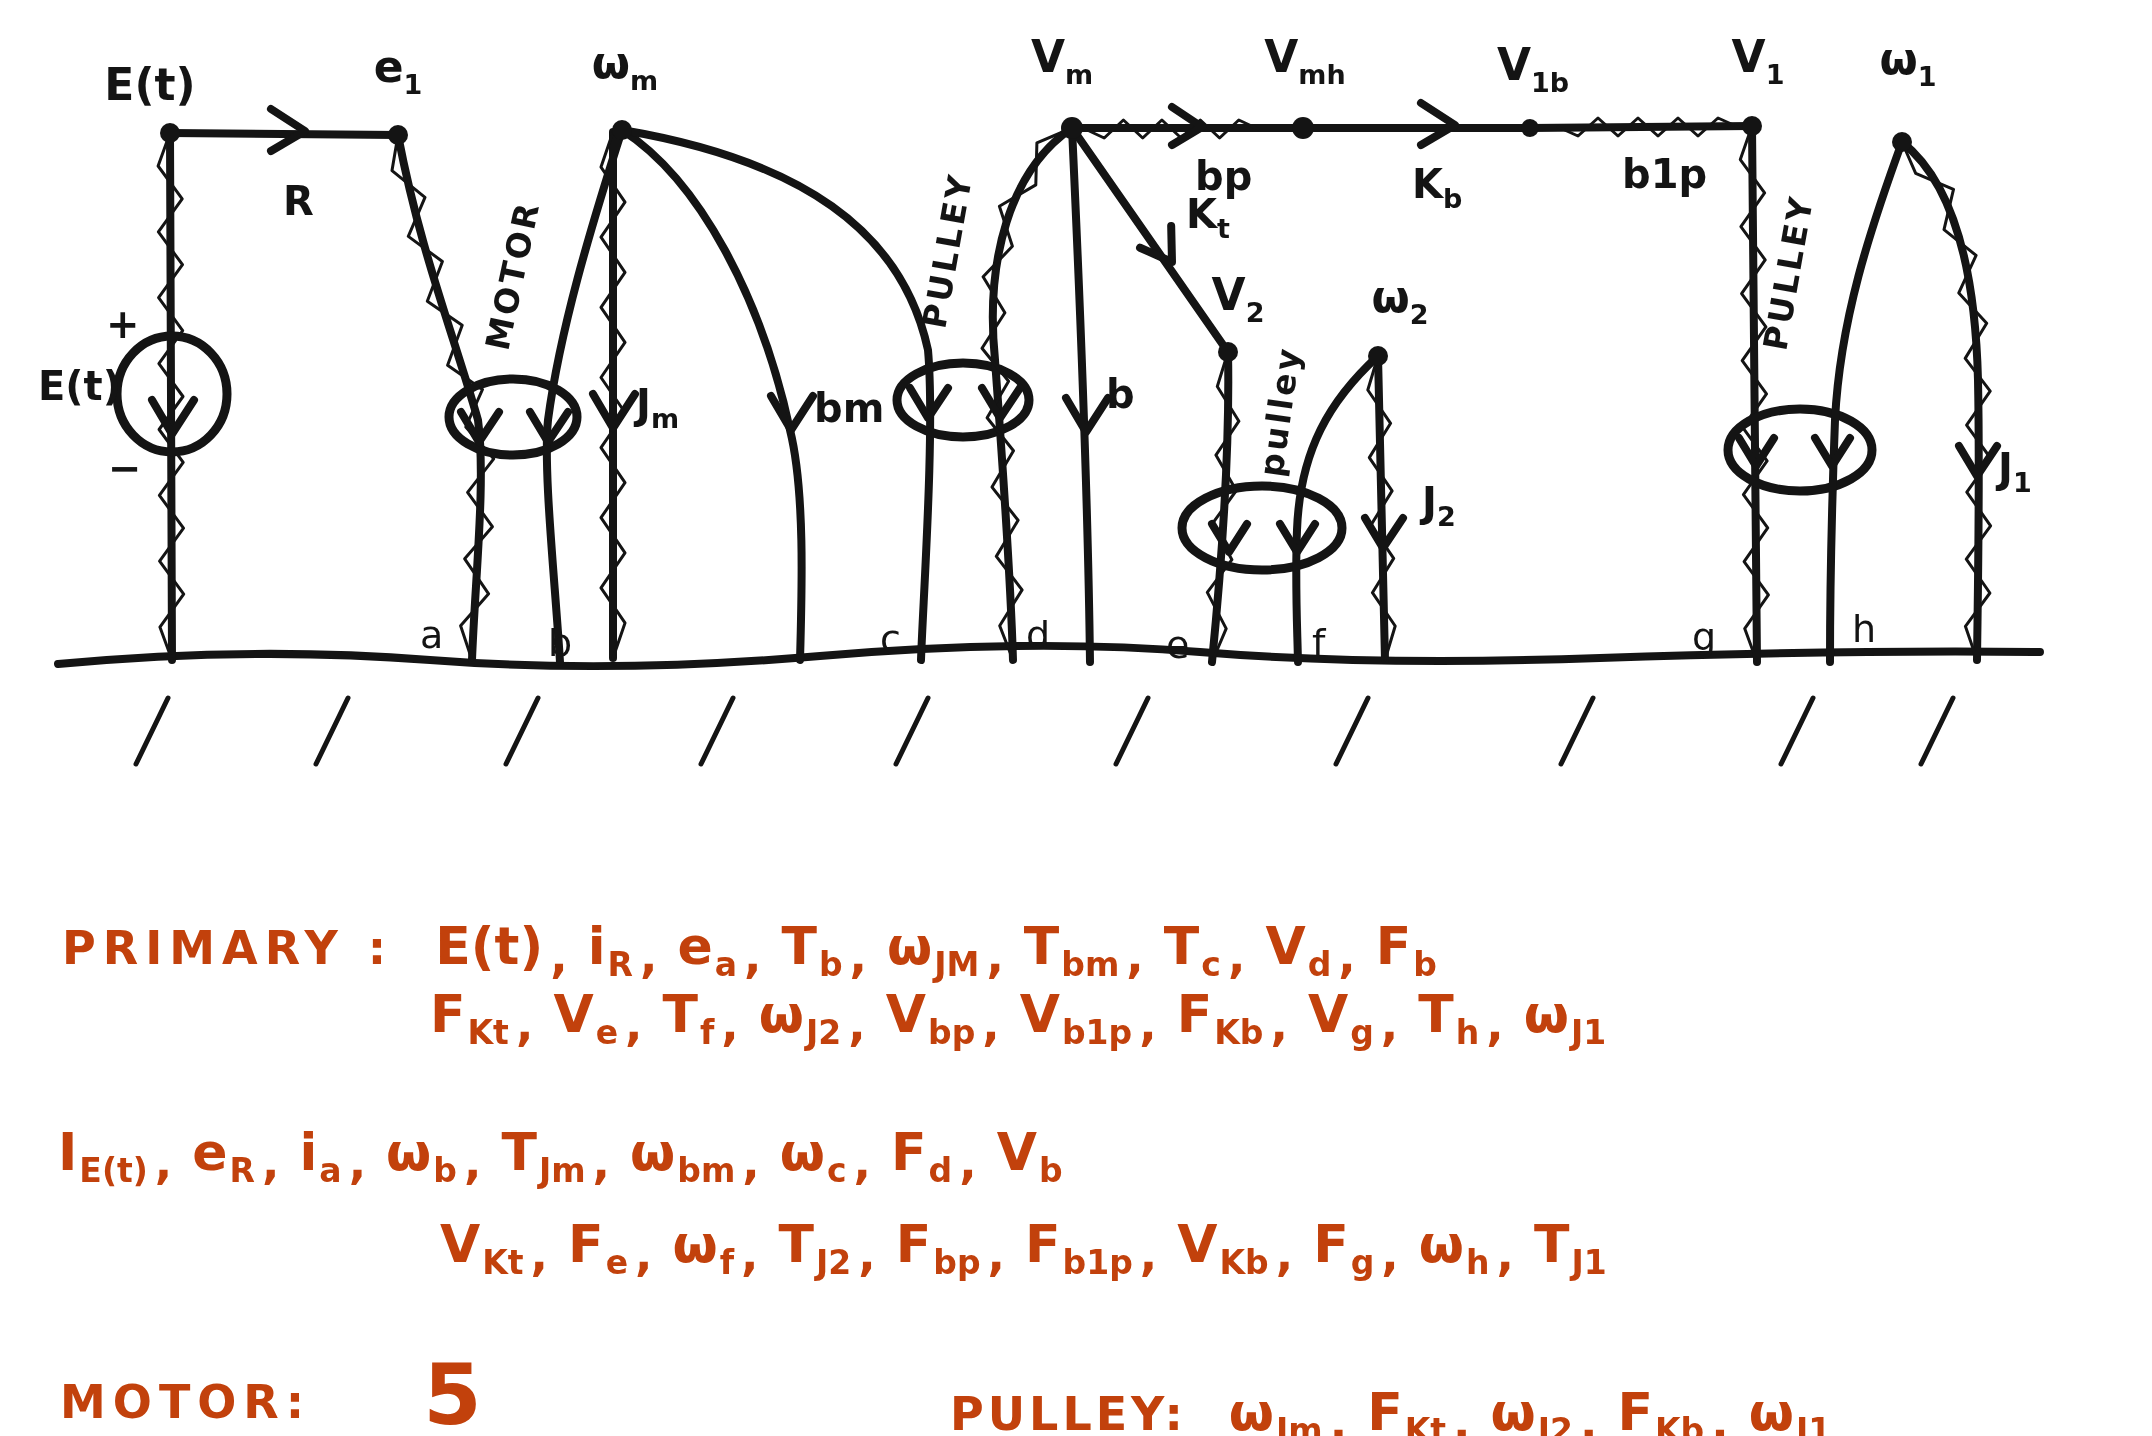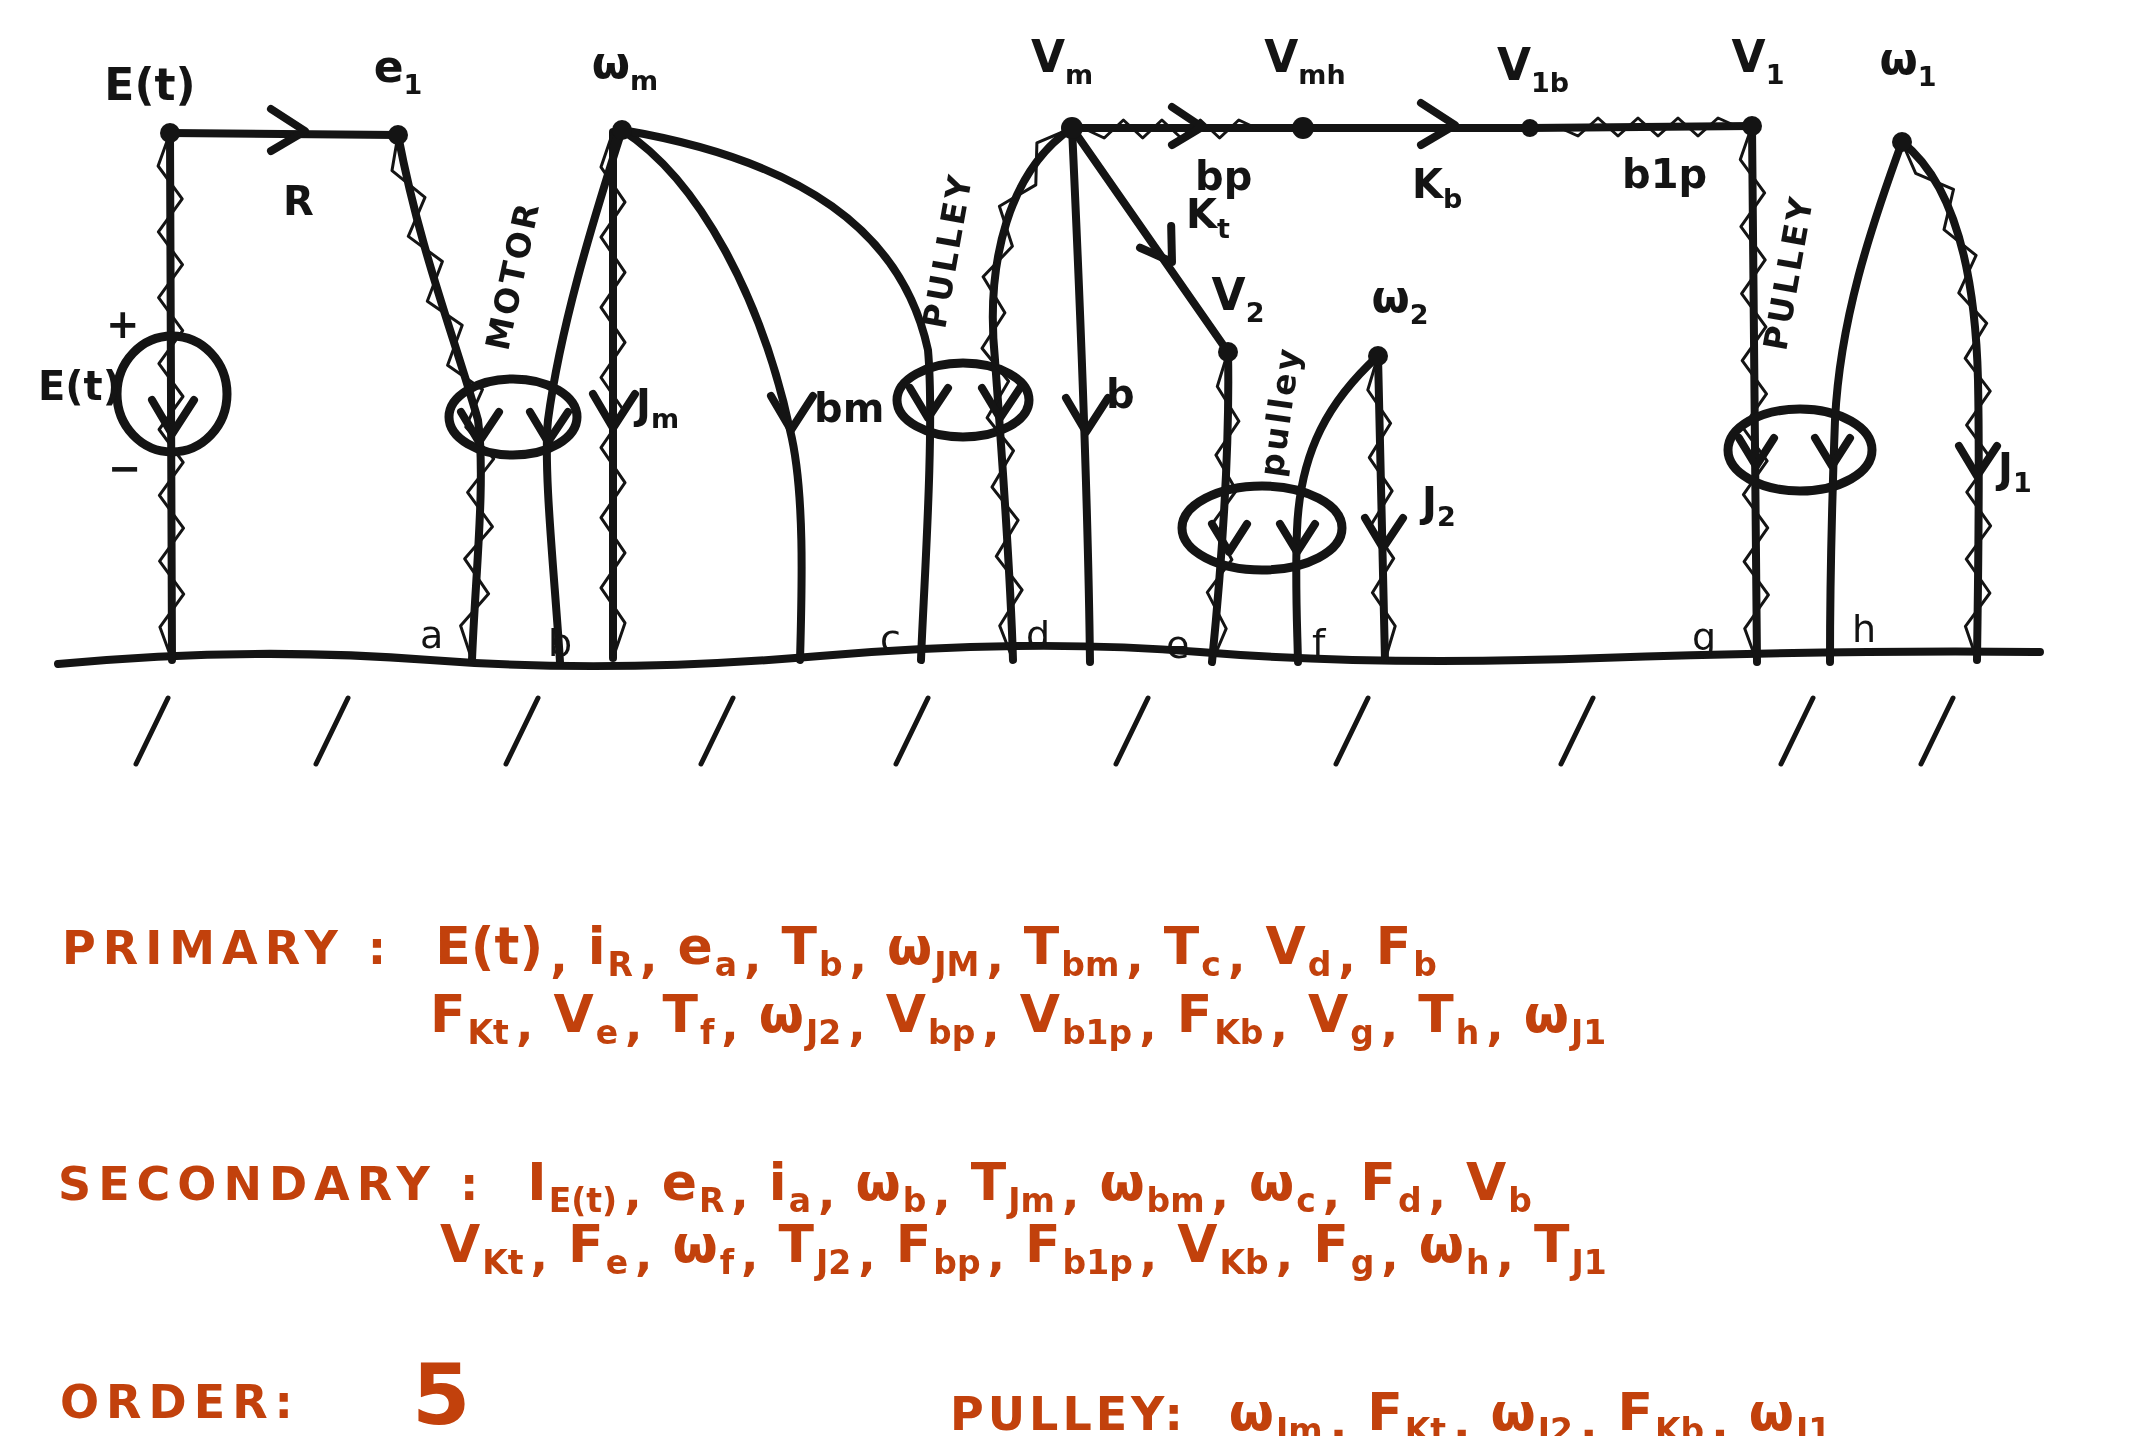--- a/index.html
+++ b/index.html
@@ -252,21 +252,20 @@
           <span class="tb">T</span>
           <span class="ts">h</span>
           <span class="tc">,</span>
         </span><span class="term">
           <span class="tb">ω</span>
           <span class="ts">J1</span>
         </span></span>
 </div>
 
 <div class="row" style="left:58px;top:1122px;">
-  <span class="caption">SECONDARY :</span>
   <span><span class="term">
           <span class="tb">I</span>
           <span class="ts">E(t)</span>
           <span class="tc">,</span>
         </span><span class="term">
           <span class="tb">e</span>
           <span class="ts">R</span>
           <span class="tc">,</span>
         </span><span class="term">
           <span class="tb">i</span>
@@ -334,21 +333,21 @@
           <span class="tb">ω</span>
           <span class="ts">h</span>
           <span class="tc">,</span>
         </span><span class="term">
           <span class="tb">T</span>
           <span class="ts">J1</span>
         </span></span>
 </div>
 
 <div class="row" style="left:60px;top:1340px;">
-  <span class="caption">ORDER:</span>
+  <span class="caption">MOTOR:</span>
   <span class="bigval">5</span>
 </div>
 <div class="row" style="left:950px;top:1352px;">
   <span class="caption" style="letter-spacing:4px;">PULLEY:</span>
   <span><span class="term">
           <span class="tb">ω</span>
           <span class="ts">Jm</span>
           <span class="tc">,</span>
         </span><span class="term">
           <span class="tb">F</span>

